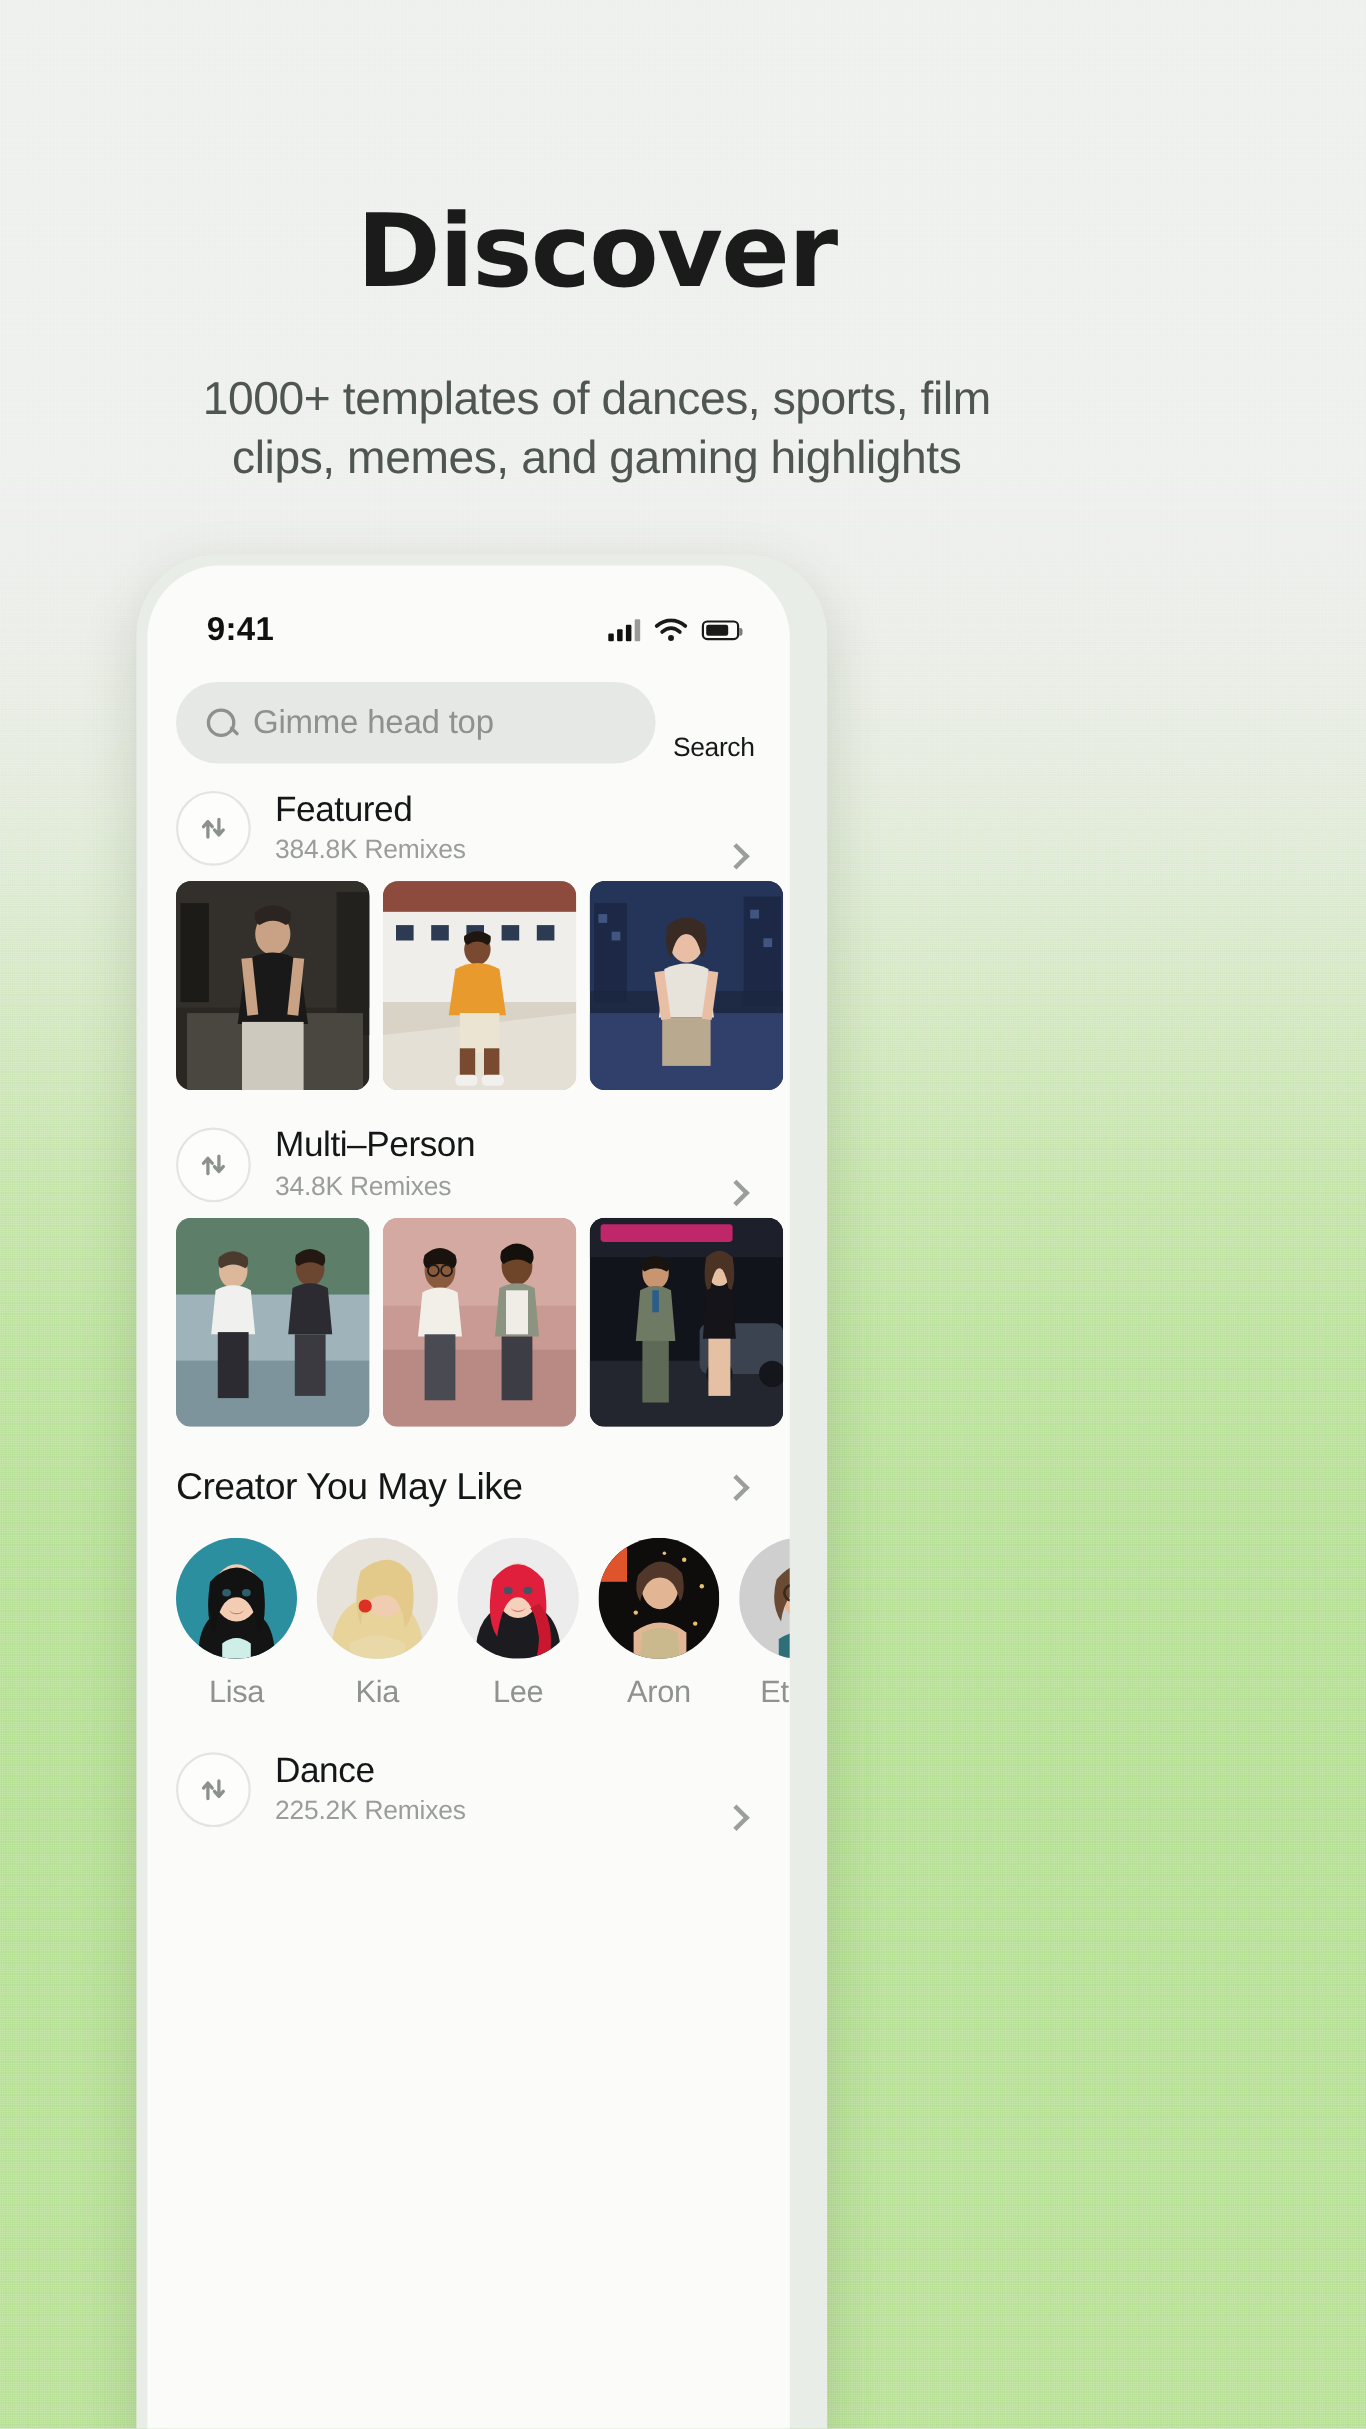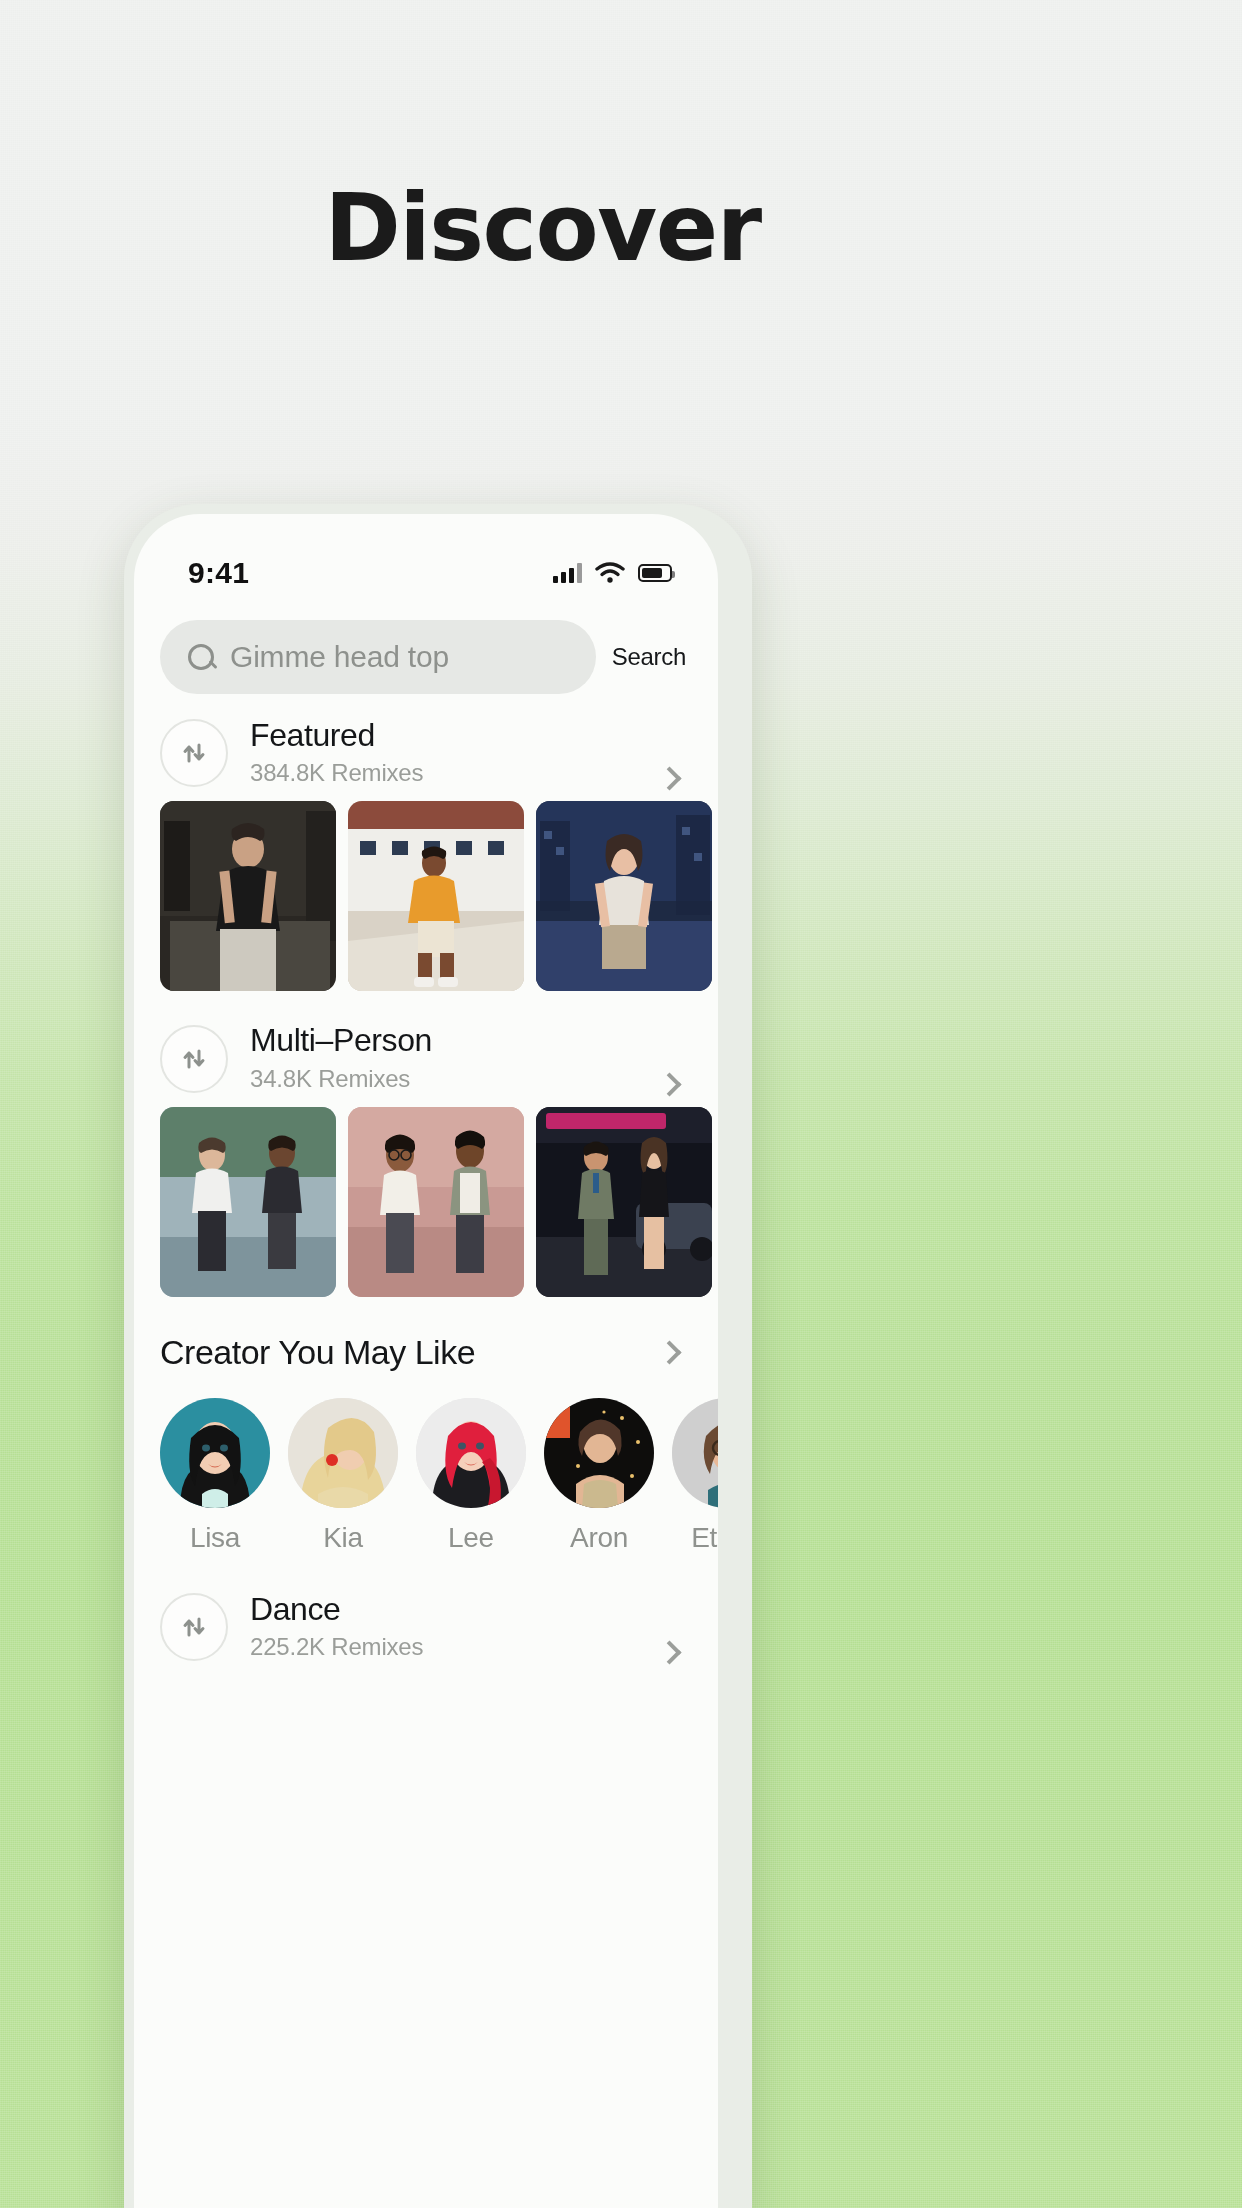--- a/index.html
+++ b/index.html
@@ -96,21 +96,21 @@
   .bars i:nth-child(4){height:20px;background:#9a9a9a;}
   .battery {
     width:34px;height:18px;border:2px solid #1a1a1a;border-radius:5px;position:relative;
     padding:2px;
   }
   .battery::after{content:"";position:absolute;right:-5px;top:5px;width:3px;height:7px;background:#7d7d7d;border-radius:0 2px 2px 0;}
   .battery span{display:block;height:100%;width:78%;background:#1a1a1a;border-radius:2px;}
 
   
   #search-row {
-    display:flex; align-items:center; gap:16px;
+    display:flex; align-items:flex-end; gap:16px;
     padding:14px 26px 0 26px;
   }
   #search-field {
     flex:1; height:74px;
     background:#e6e8e5;
     border-radius:37px;
     display:flex; align-items:center; gap:16px;
     padding:0 28px;
   }
   .mag { width:26px;height:26px;border:3px solid #8d908c;border-radius:50%;position:relative;flex:none;}
@@ -154,20 +154,21 @@
   .creator .nm { margin-top:14px;font-size:28px;color:#8f928e;letter-spacing:-0.3px;white-space:nowrap;}
 </style>
 </head>
 <body>
 
 <div id="bg-gradient"></div>
 <div id="bg-noise"></div>
 
 <div class="hero">
   <div id="page-title">Discover</div>
+  <div id="page-subtitle">1000+ templates of dances, sports, film clips, memes, and gaming highlights</div>
 </div>
 
 <div id="phone-frame">
   <div id="phone-screen">
 
     <div id="status-bar">
       <div id="status-time">9:41</div>
       <div id="status-icons">
         <span class="bars">
             <i></i>

